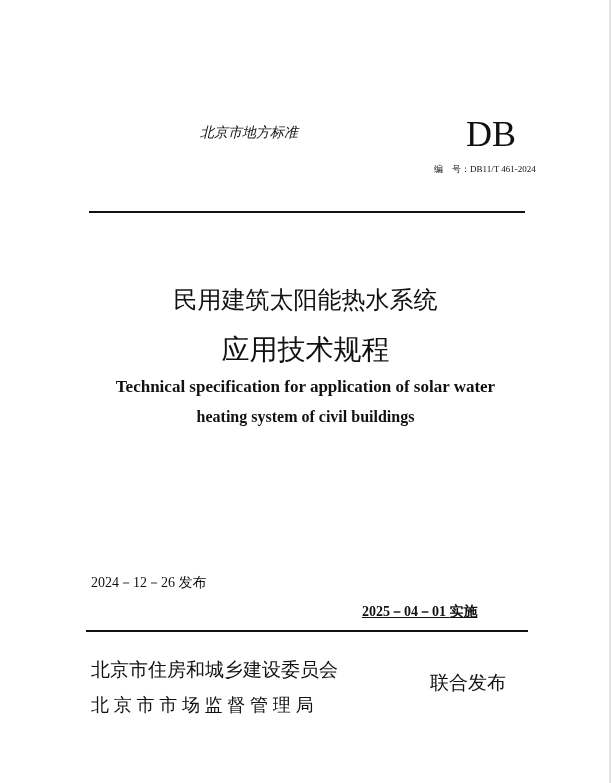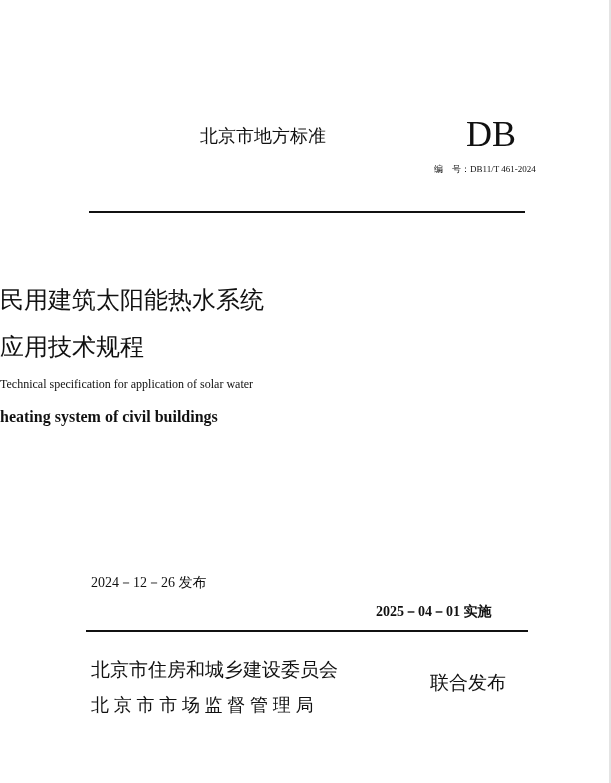--- a/index.html
+++ b/index.html
@@ -2,45 +2,45 @@
 <html><head>
 <meta charset="utf-8">
 <style>
   html, body { margin:0; padding:0; }
   body { width:611px; height:783px; background:#ffffff; position:relative; overflow:hidden; color:#111; }
   .edge { position:absolute; left:609px; top:0; width:2px; height:783px; background:#e4e4e4; }
   .abs { position:absolute; white-space:nowrap; }
   .cn { font-family:"DejaVu Sans", sans-serif; }
   .serif { font-family:"Liberation Serif", serif;text-align:right; }
   .hline { position:absolute; height:1.5px; background:#111; }
-  .center { left:0; width:611px; text-align:left; }
+  .center { left:0; width:611px; text-align:center; }
 </style>
 </head>
 <body>
 
 <div class="edge"></div>
 
-<div class="abs cn" style="left:200px; top:124px; font-size:18px;">北京市地方标准</div>
+<div class="abs cn" style="left:200px; top:124px; font-size:14px;font-style:italic;">北京市地方标准</div>
 <div class="abs serif" style="left:466px; top:113px; font-size:36px;">DB</div>
 <div class="abs" style="left:399px; top:163px; font-size:9px;padding-left:35px;">
   <span class="cn">编　号：</span><span class="serif">DB11/T 461-2024</span>
 </div>
 
 <div class="hline" style="left:89px; top:211px; width:436px;"></div>
 
 <div class="abs cn center" style="top:284px; font-size:24px;">民用建筑太阳能热水系统</div>
-<div class="abs cn center" style="top:331px; font-size:24px;">应用技术规程</div>
-<div class="abs serif center" style="top:377px; font-size:12px; font-weight:normal;">Technical specification for application of solar water</div>
+<div class="abs cn center" style="top:331px; font-size:28px;">应用技术规程</div>
+<div class="abs serif center" style="top:377px; font-size:17px; font-weight:bold;">Technical specification for application of solar water</div>
 <div class="abs serif center" style="top:408px; font-size:16px; font-weight:bold;">heating system of civil buildings</div>
 
 <div class="abs" style="left:91px; top:574px; font-size:14px; font-weight:normal;">
   <span class="serif">2024－12－26</span>
   <span class="cn">发布</span>
 </div>
-<div class="abs" style="left:376px; top:603px; font-size:14px; font-weight:bold;">
+<div class="abs" style="left:362px; top:603px; font-size:14px; font-weight:bold;text-decoration:underline;">
   <span class="serif">2025－04－01</span>
   <span class="cn">实施</span>
 </div>
 
 <div class="hline" style="left:86px; top:630px; width:442px;"></div>
 
 <div class="abs cn" style="left:91px; top:657px; font-size:19px;">北京市住房和城乡建设委员会</div>
 <div class="abs cn" style="left:91px; top:693px; font-size:18px; letter-spacing:-0.5px;">北 京 市 市 场 监 督 管 理 局</div>
 <div class="abs cn" style="left:414px; top:670px; font-size:19px;margin-left:16px;">联合发布</div>
 

